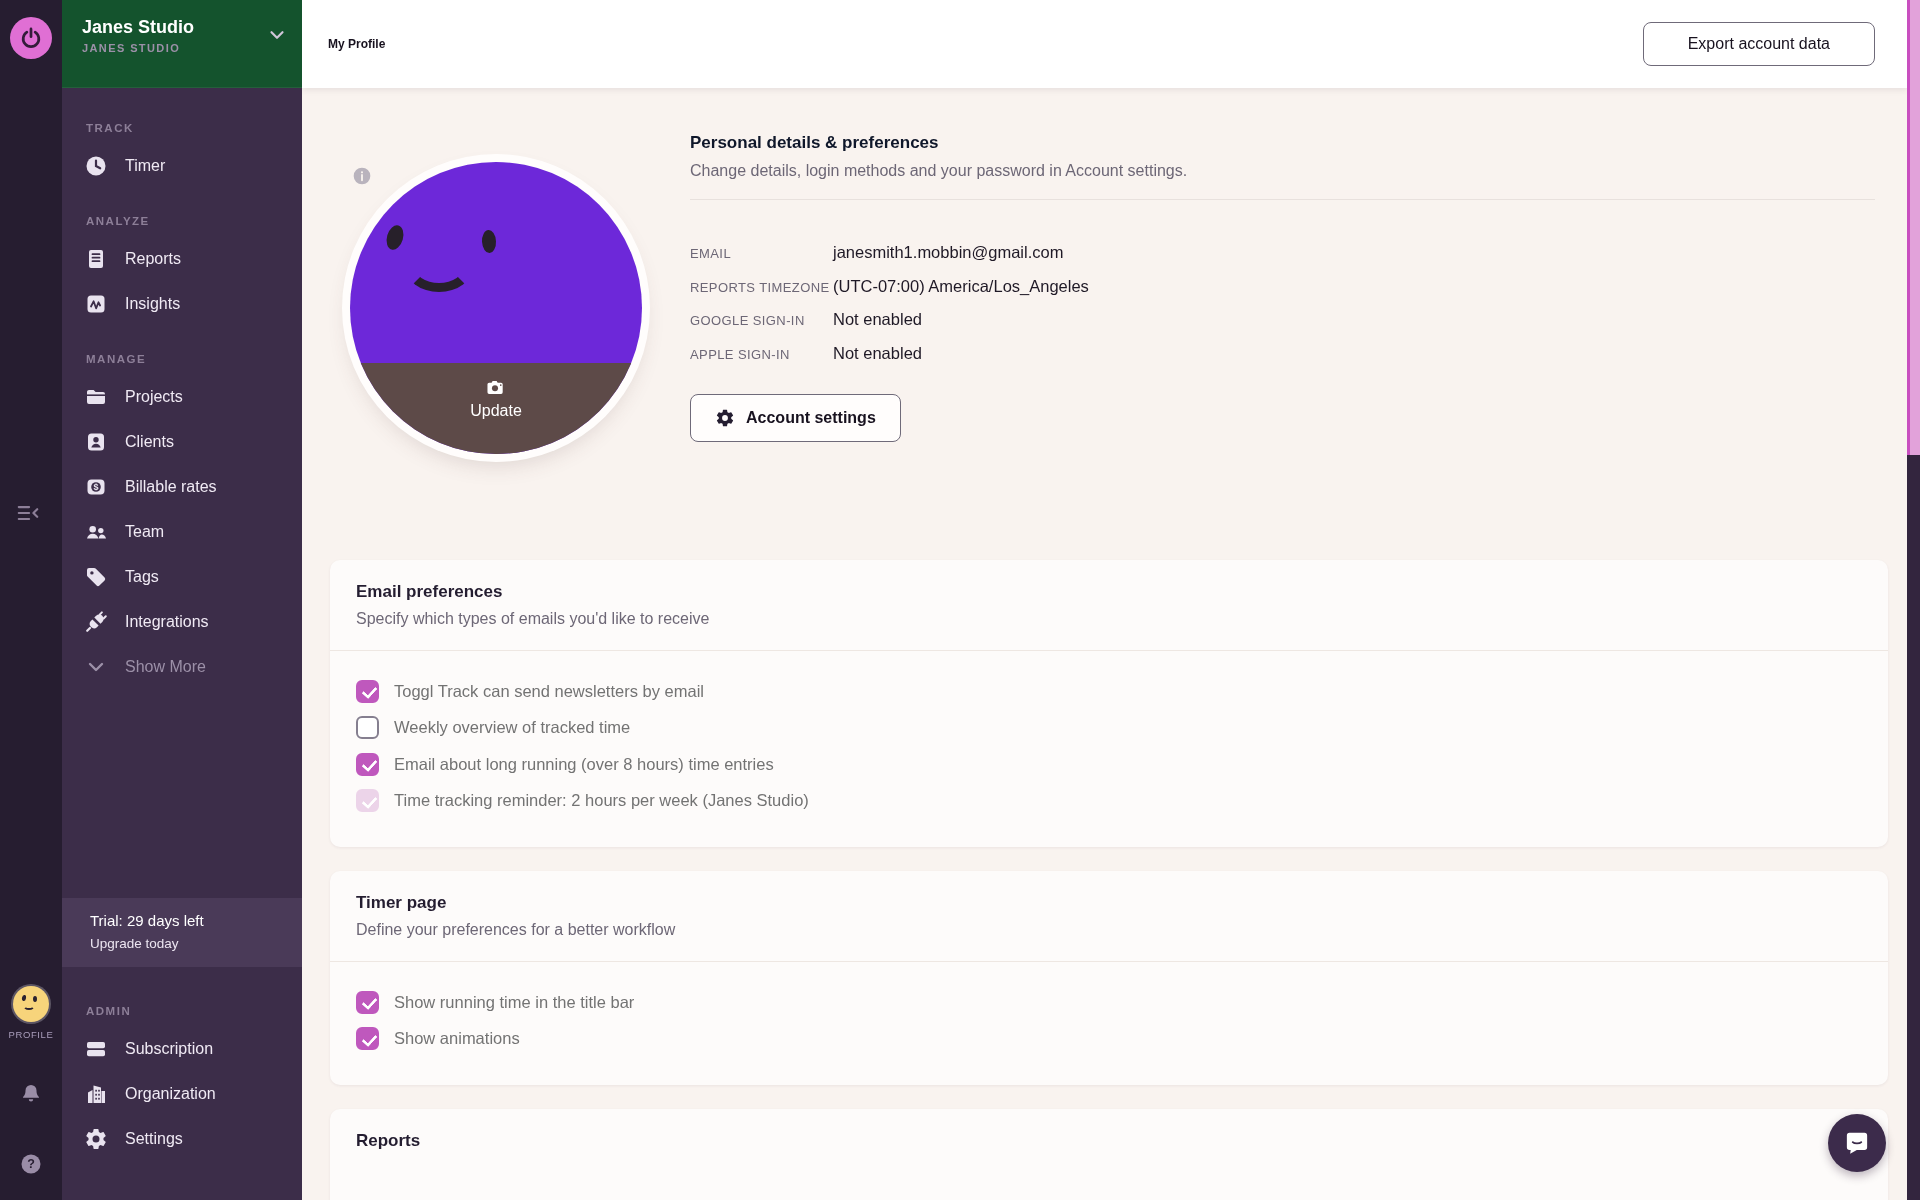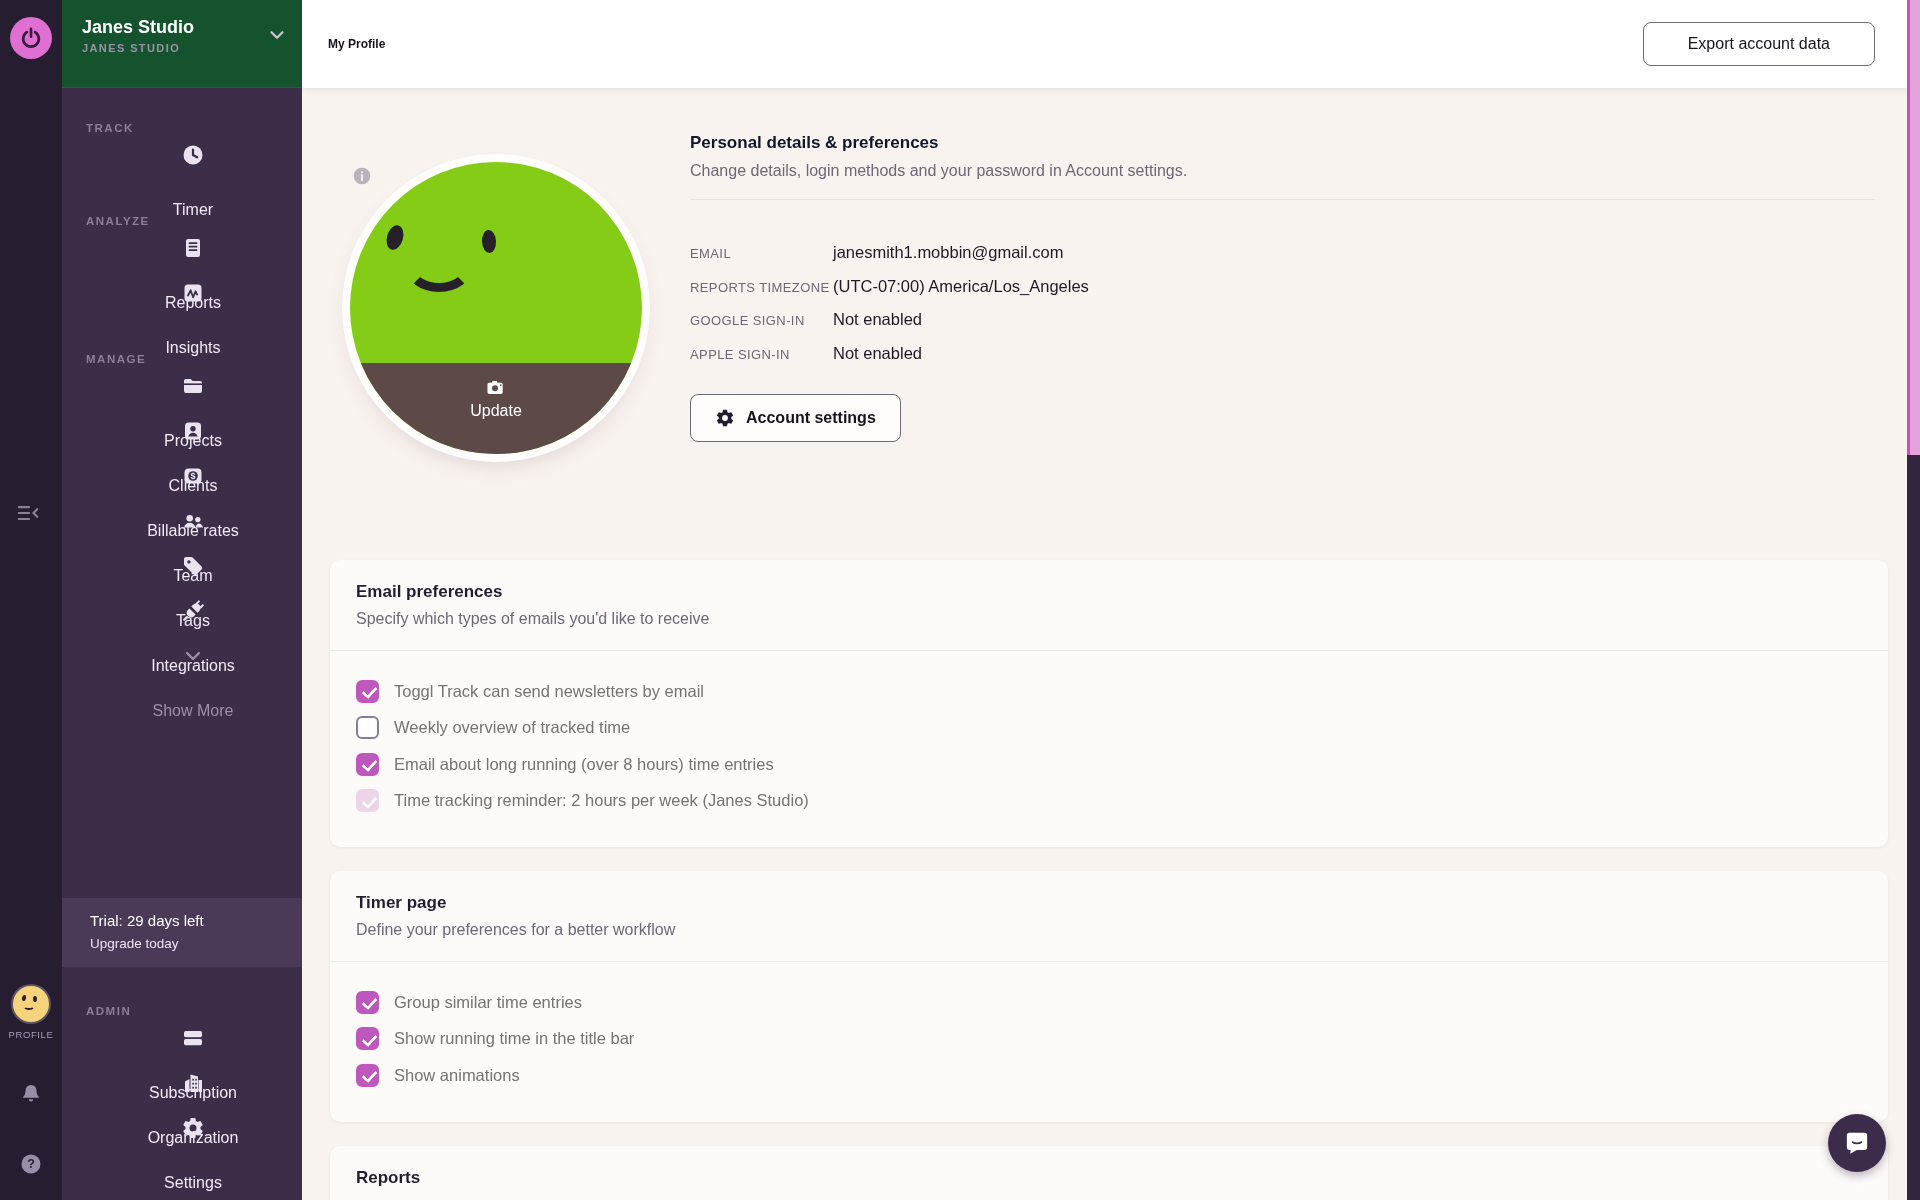--- a/index.html
+++ b/index.html
@@ -41,22 +41,22 @@
   }
   .ws-header { height:88px; background:#14532d; border-bottom:1px solid rgba(255,255,255,.07);
     padding:17px 18px 0 20px; position:relative; cursor:pointer;}
   .ws-name { font-size:18px; font-weight:bold; color:#ffffff; }
   .ws-sub { margin-top:4px; font-size:11px; letter-spacing:1.4px; color:#9c90a8; font-weight:bold;}
   .ws-chevron { position:absolute; right:14px; top:24px; width:22px; height:22px; color:#cfc6d8;}
   .nav { flex:1; padding:34px 0 0 22px; overflow:hidden; }
   .nav-heading { font-size:11.5px; font-weight:bold; letter-spacing:1.5px; color:#8d7f98;
     margin:0 0 9px 2px; }
   .nav-section { margin-bottom:27px; }
-  .nav-item { display:flex; align-items:center; gap:34px; height:45px; color:#f0eaf4;
-    font-size:16px; cursor:pointer;flex-direction:column; }
+  .nav-item { display:flex; align-items:center; gap:17px; height:45px; color:#f0eaf4;
+    font-size:16px; cursor:pointer; }
   .nav-item .ico { width:24px; height:24px; color:#e9e3ef; flex:0 0 24px;}
   .nav-item .ico svg { width:24px; height:24px; }
   .nav-item.muted { color:#9c90a8; }
   .nav-item.muted .ico { color:#9c90a8; }
   .trial-box { background:#4a3a58; padding:14px 18px 15px 28px; }
   .trial-status { font-size:15px; color:#ffffff; }
   .trial-link { display:inline-block; margin-top:7px; font-size:13.5px; color:#ece5f1;
     cursor:pointer;}
   .admin-block { padding:38px 0 12px 22px; }
 
@@ -67,21 +67,21 @@
   .page-title { font-size:12px; font-weight:bold; color:#18121f; }
   .export-btn { margin-left:auto; height:44px; padding:0 44px; background:#ffffff;
     border:1px solid #6f6a79; border-radius:8px; font-size:16px; font-weight:500;
     color:#18121f; font-family:inherit; cursor:pointer;}
   .main { height:1112px; overflow:hidden; padding-bottom:40px; }
 
   
   .profile-section { position:relative; height:472px; }
   .info-badge { position:absolute; left:50px; top:78px; width:20px; height:20px; color:#b9b3bd; cursor:pointer; z-index:3;}
   .avatar-wrap { position:absolute; left:48px; top:74px; }
-  .avatar { width:292px; height:292px; border-radius:50%; background:#84cc16; position:relative; overflow:hidden;
+  .avatar { width:292px; height:292px; border-radius:50%; background:#6d28d9; position:relative; overflow:hidden;
     box-shadow:0 0 0 8px #fffdfc, 0 10px 22px rgba(90,60,60,.18); }
   .avatar .eye1 { position:absolute; left:37px; top:63px; width:16px; height:25px; background:#27202a;
     border-radius:50%; transform:rotate(16deg); }
   .avatar .eye2 { position:absolute; left:132px; top:68px; width:14px; height:23px; background:#27202a;
     border-radius:50%; transform:rotate(-3deg); }
   .avatar .smile { position:absolute; left:55px; top:78px; width:68px; height:52px;
     border:9px solid transparent; border-bottom:9px solid #27202a; border-radius:50%; }
   .update-strip { position:absolute; left:0; right:0; bottom:0; height:31%; background:#5d4a48;
     display:flex; flex-direction:column; align-items:center; padding-top:14px; gap:3px; color:#fff; cursor:pointer;}
   .update-strip .cam { width:22px; height:22px; }
@@ -447,24 +447,20 @@
 </div>
   </div>
 
   <div class="card">
     <div class="card-header">
       <div class="card-title">Timer page</div>
       <div class="card-subtitle">Define your preferences for a better workflow</div>
     </div>
     <div class="card-divider"></div>
     <div class="card-list">
-  <div class="option-row">
-    <span class="checkbox checked"></span>
-    <span class="option-label">Group similar time entries</span>
-  </div>
 
   <div class="option-row">
     <span class="checkbox checked"></span>
     <span class="option-label">Show running time in the title bar</span>
   </div>
 
   <div class="option-row">
     <span class="checkbox checked"></span>
     <span class="option-label">Show animations</span>
   </div>

